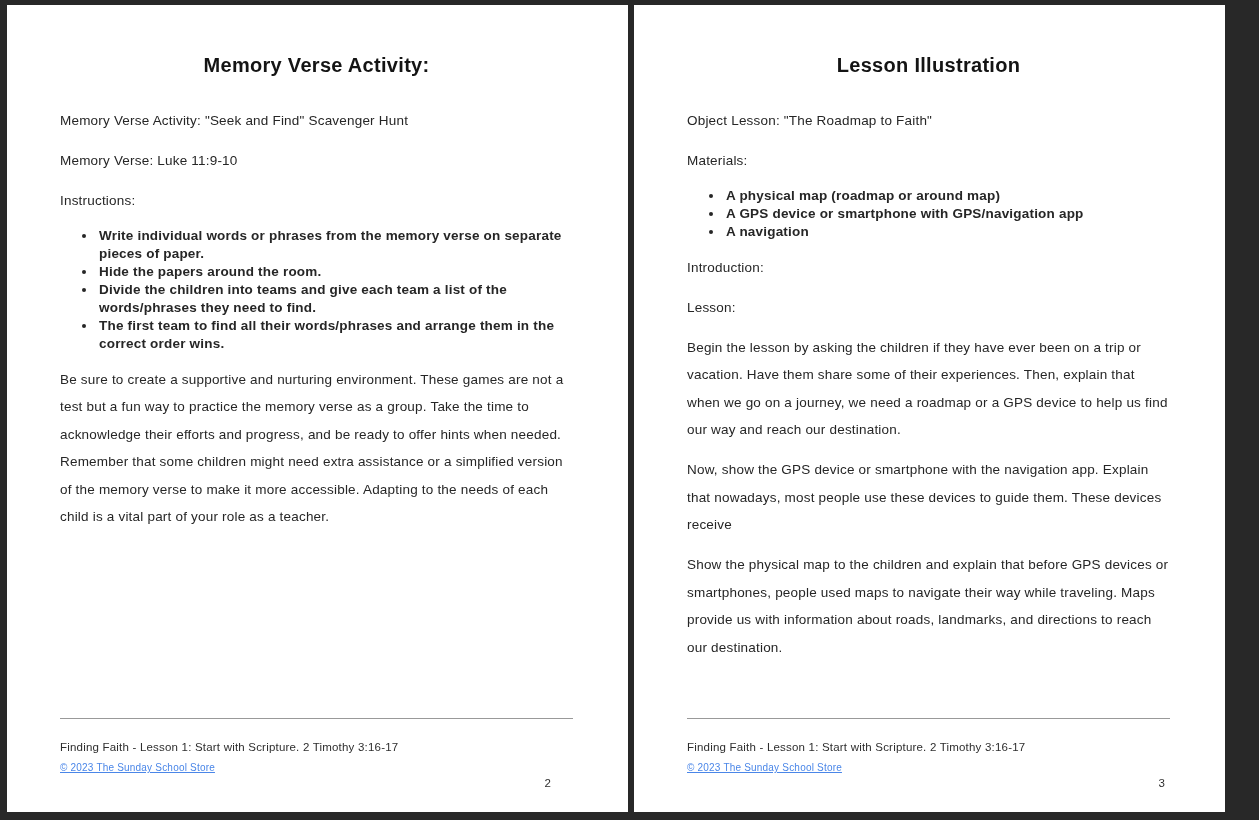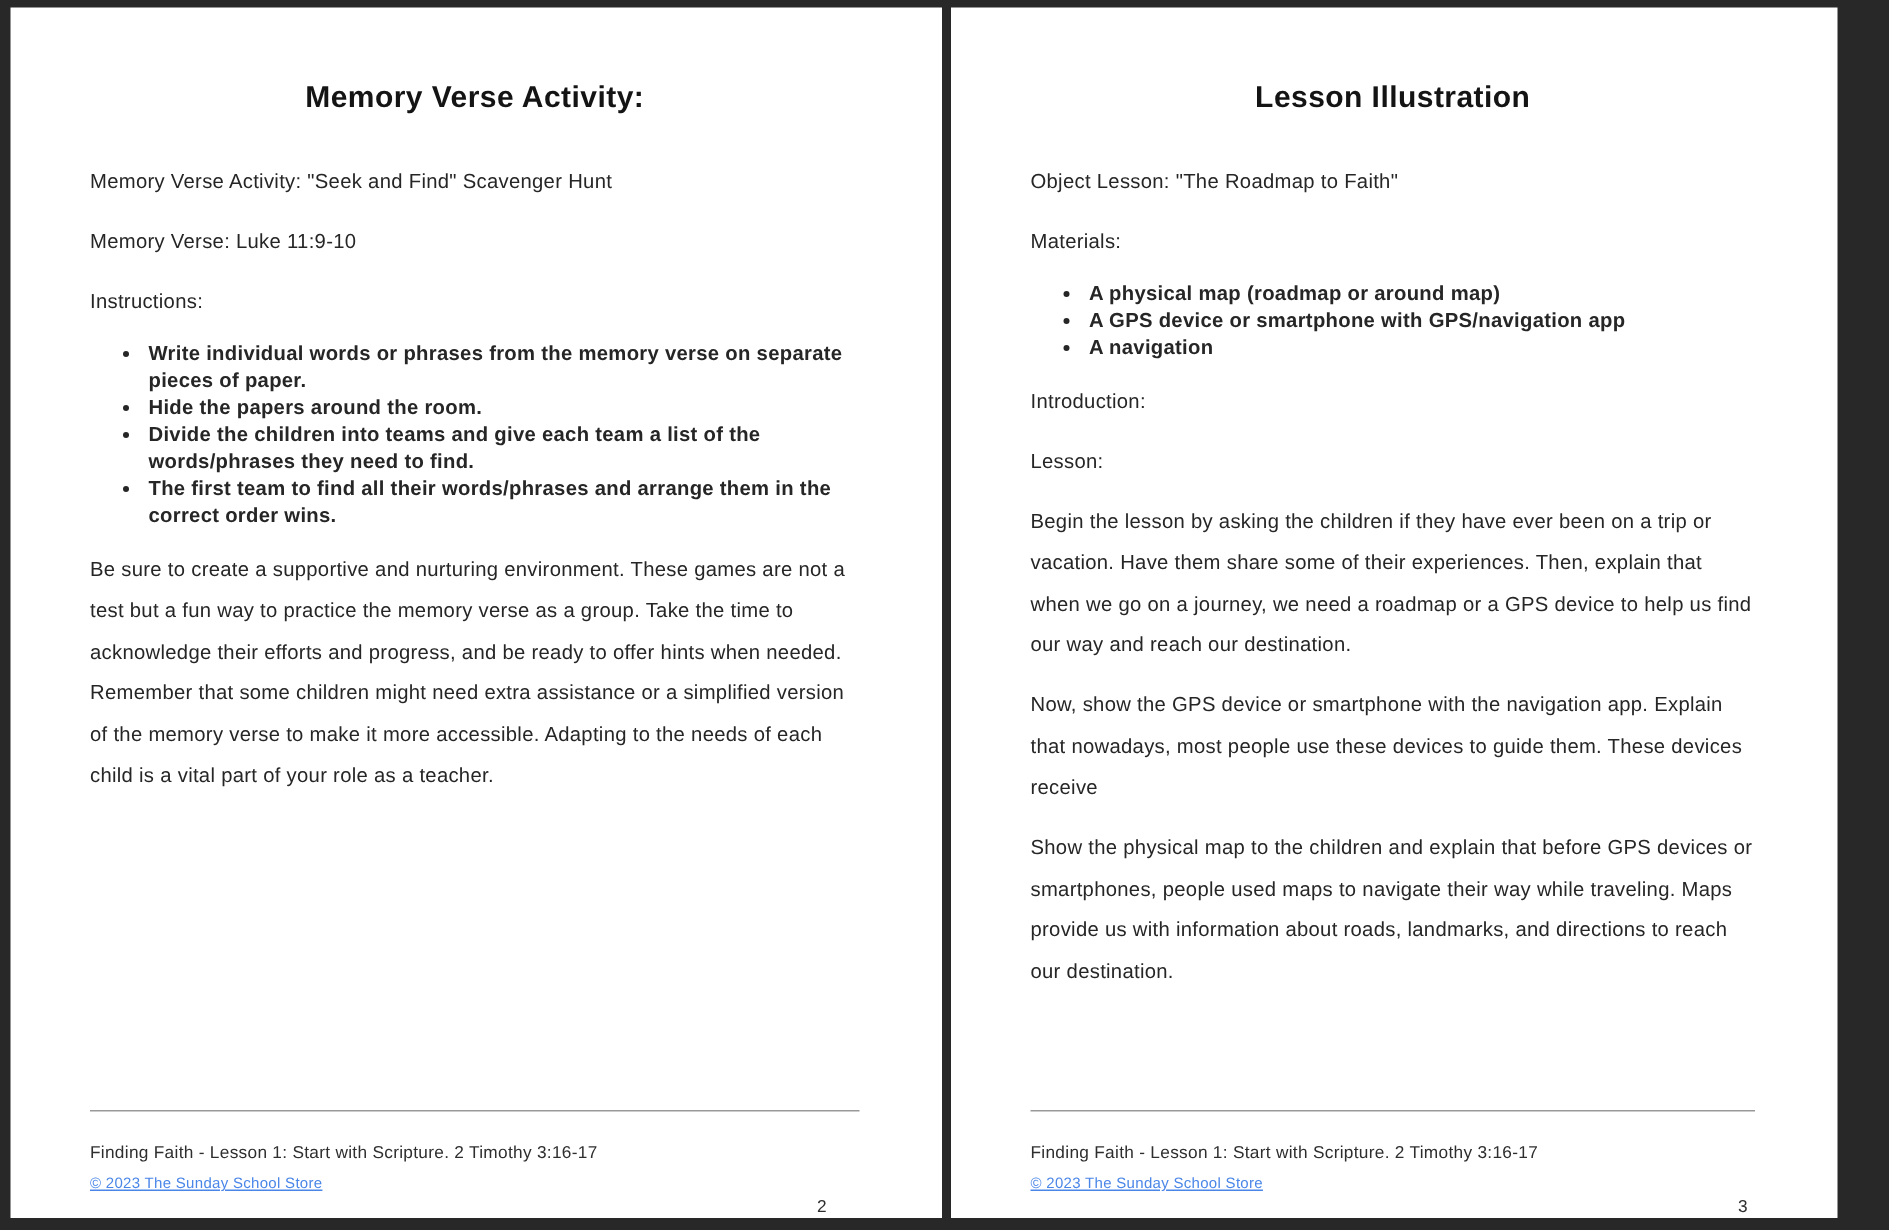--- a/index.html
+++ b/index.html
@@ -25,21 +25,21 @@
   .para {
     font-size:13.5px; line-height:27.5px; letter-spacing:0.2px;
     margin:0 0 12.5px 0; color:#262626;
   }
   .bullet-list {
     margin:0 0 12.5px 0; padding-left:37px;
     font-size:13.5px; line-height:18px; letter-spacing:0.2px;font-weight:bold;
   }
   .bullet-list li { padding-left:2px; }
   .footer {
-    position:absolute; top:735px; left:53px; right:55px;
+    position:absolute; top:713px; left:53px; right:55px;
     border-top:1px solid #999;
   }
   .footer-line1 {
     margin-top:22px; font-size:11.5px; letter-spacing:0.2px; color:#2e2e2e;
   }
   .footer-link {
     display:inline-block; margin-top:9px; font-size:10px; letter-spacing:0.2px;
     color:#4a86e8; text-decoration:underline; cursor:pointer;
   }
   .page-number {

